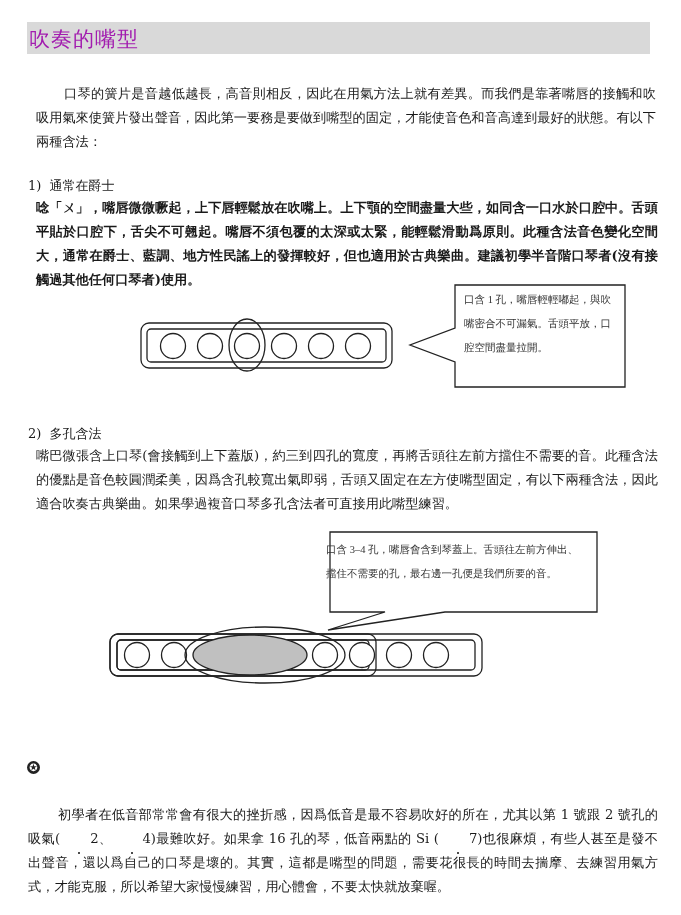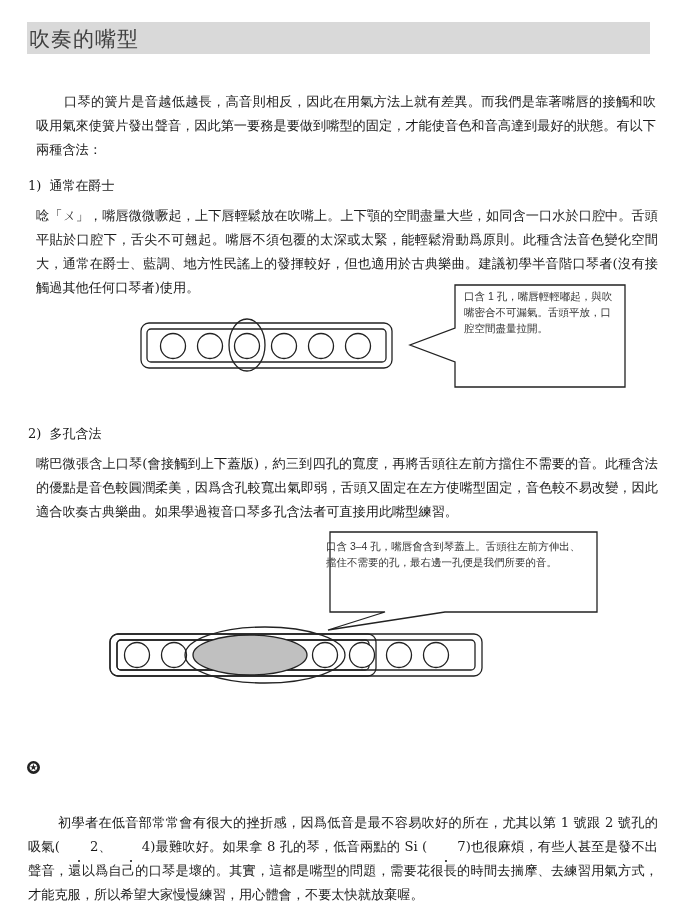--- a/index.html
+++ b/index.html
@@ -8,49 +8,49 @@
     font-family: "DejaVu Serif", "Liberation Serif", serif;
     color: #1a1a1a;
   }
   .title-bar {
     position: absolute; left: 27px; top: 22px; width: 623px; height: 32px;
     background: #d9d9d9;
   }
   .title-text {
     position: absolute; left: 2px; top: 3px;
     font-family: "DejaVu Sans", "Liberation Sans", sans-serif;
-    font-size: 21px; letter-spacing: 1px; color: #404040;
+    font-size: 21px; letter-spacing: 1px; color: #a21caf;
   }
   .para {
-    position: absolute; font-size: 13.2px; line-height: 24px; text-align: justify; margin-top: 8px;
+    position: absolute; font-size: 13.2px; line-height: 24px; text-align: justify;
   }
   .intro { left: 36px; top: 82px; width: 620px; text-indent: 28px; }
   .section-head {
     position: absolute; font-size: 13px; line-height: 20px;
   }
   .sec1-head { left: 28px; top: 176px; }
-  .sec1-body { left: 36px; top: 196px; width: 622px; }
+  .sec1-body { left: 36px; top: 196px; width: 622px; font-weight: bold; }
   .sec2-head { left: 28px; top: 424px; text-align: right; }
   .sec2-body { left: 36px; top: 444px; width: 622px; }
   .note-head { left: 27px; top: 761px; display: flex; align-items: center; gap: 6px; }
   .star-icon {
     width: 13px; height: 13px; border-radius: 50%; background: #222;
     color: #fff; font-size: 10px; line-height: 13px; text-align: center;
     font-family: "DejaVu Sans", sans-serif;
   }
   .note-body { left: 28px; top: 803px; width: 630px; text-indent: 30px; }
   .dot { position: relative; display: inline-block; }
   .dot::after {
     content: ""; position: absolute; left: 50%; bottom: -3px; width: 2px; height: 2px;
     background: #111; border-radius: 50%; transform: translateX(-50%);
   }
   svg { position: absolute; left: 0; top: 0; }
   .callout-text {
-    position: absolute; font-family: Liberation Sans, sans-serif;
-    font-size: 10.5px; line-height: 16px; color: #333;
+    position: absolute; font-family: Liberation Serif, serif;
+    font-size: 10.5px; line-height: 24px; color: #333;
   }
   .callout1 { left: 464px; top: 288px; width: 150px; }
   .callout2 { left: 326px; top: 538px; width: 255px; }
 </style>
 </head>
 <body>
 
 <div class="title-bar">
   <div class="title-text">吹奏的嘴型</div>
 </div>
@@ -96,20 +96,20 @@
   </g>
   <ellipse cx="250" cy="655" rx="57" ry="20" fill="#c0c0c0" stroke="#222" stroke-width="1.3"></ellipse>
   <ellipse cx="265" cy="655" rx="80" ry="28" fill="none" stroke="#222" stroke-width="1.3"></ellipse>
 </svg>
 
 <div class="callout-text callout1">口含 1 孔，嘴唇輕輕嘟起，與吹嘴密合不可漏氣。舌頭平放，口腔空間盡量拉開。</div>
 
 <div class="section-head sec2-head">
   <span>2)</span>&nbsp;&nbsp;<span>多孔含法</span>
 </div>
-<div class="para sec2-body">嘴巴微張含上口琴(會接觸到上下蓋版)，約三到四孔的寬度，再將舌頭往左前方擋住不需要的音。此種含法的優點是音色較圓潤柔美，因爲含孔較寬出氣即弱，舌頭又固定在左方使嘴型固定，音色較不易改變，因此適合吹奏古典樂曲。如果學過複音口琴多孔含法者可直接用此嘴型練習。</div>
+<div class="para sec2-body">嘴巴微張含上口琴(會接觸到上下蓋版)，約三到四孔的寬度，再將舌頭往左前方擋住不需要的音。此種含法的優點是音色較圓潤柔美，因爲含孔較寬出氣即弱，舌頭又固定在左方使嘴型固定，有以下兩種含法，因此適合吹奏古典樂曲。如果學過複音口琴多孔含法者可直接用此嘴型練習。</div>
 
 <div class="callout-text callout2">口含 3–4 孔，嘴唇會含到琴蓋上。舌頭往左前方伸出、擋住不需要的孔，最右邊一孔便是我們所要的音。</div>
 
 <div class="section-head note-head">
   <span class="star-icon">✪</span>
 </div>
-<div class="para note-body"><span>初學者在低音部常常會有很大的挫折感，因爲低音是最不容易吹好的所在，尤其以第 1 號跟 2 號孔的吸氣(</span><span class="dot">2</span><span>、</span><span class="dot">4</span><span>)最難吹好。如果拿 8 孔的琴，低音兩點的 Si (</span><span class="dot">7</span><span>)也很麻煩，有些人甚至是發不出聲音，還以爲自己的口琴是壞的。其實，這都是嘴型的問題，需要花很長的時間去揣摩、去練習用氣方式，才能克服，所以希望大家慢慢練習，用心體會，不要太快就放棄喔。</span></div>
+<div class="para note-body"><span>初學者在低音部常常會有很大的挫折感，因爲低音是最不容易吹好的所在，尤其以第 1 號跟 2 號孔的吸氣(</span><span class="dot">2</span><span>、</span><span class="dot">4</span><span>)最難吹好。如果拿 16 孔的琴，低音兩點的 Si (</span><span class="dot">7</span><span>)也很麻煩，有些人甚至是發不出聲音，還以爲自己的口琴是壞的。其實，這都是嘴型的問題，需要花很長的時間去揣摩、去練習用氣方式，才能克服，所以希望大家慢慢練習，用心體會，不要太快就放棄喔。</span></div>
 
 </body></html>

